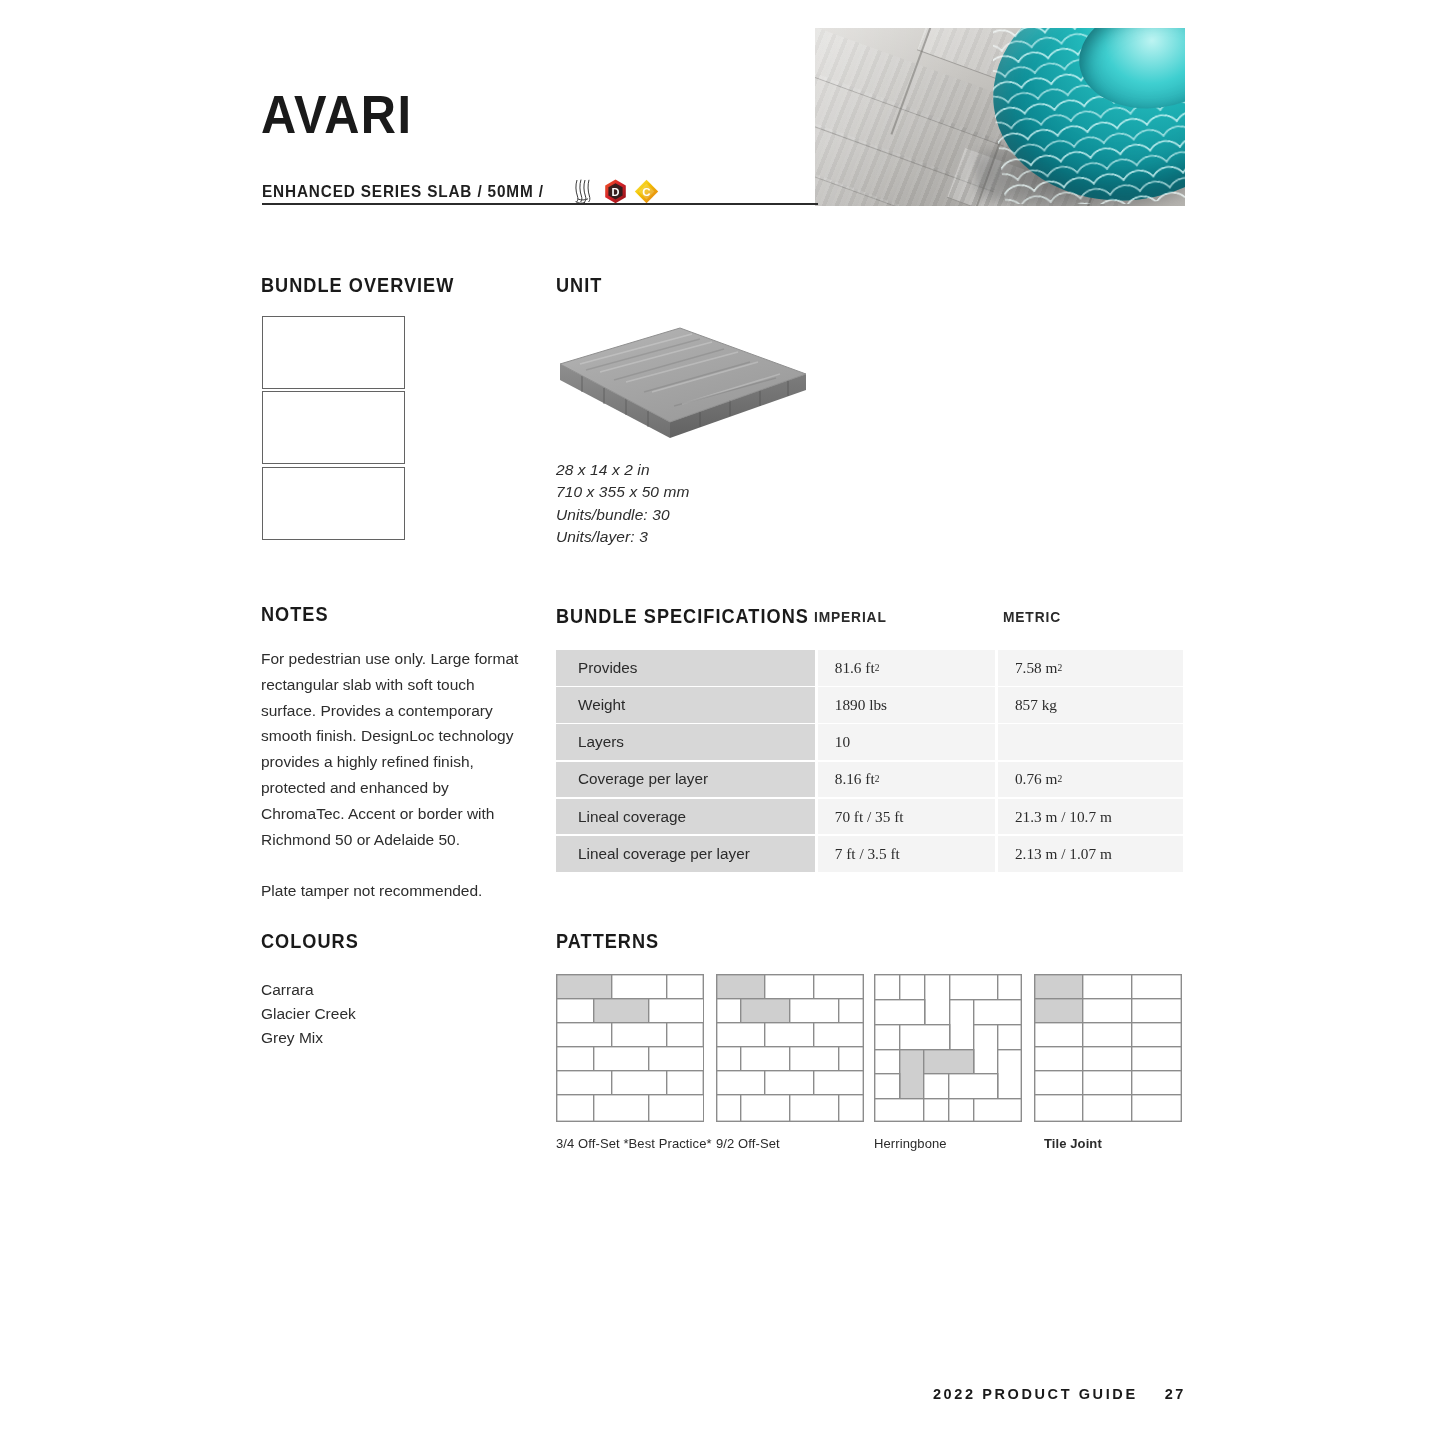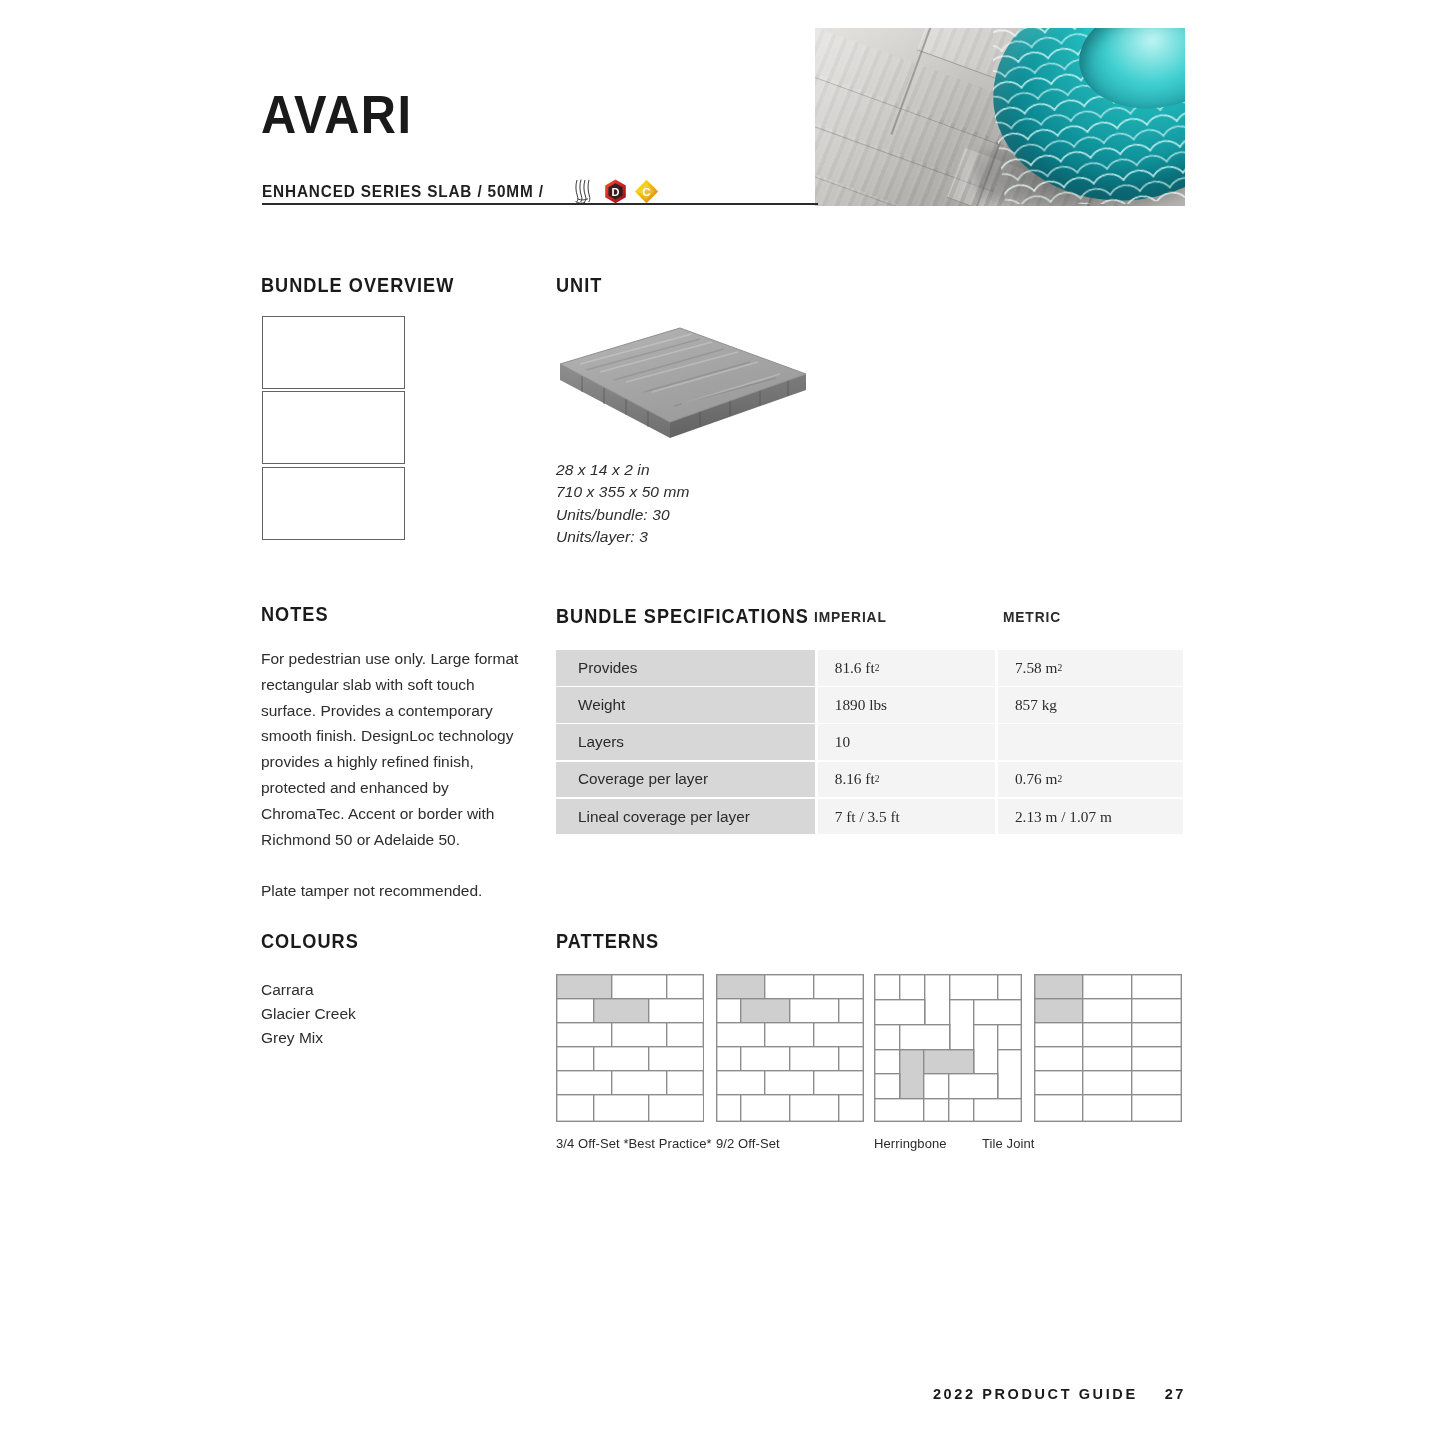--- a/index.html
+++ b/index.html
@@ -460,20 +460,25 @@
       </div>
       <div class="srow">
         <div class="s-label">Layers</div>
         <div class="s-imp">10</div>
         <div class="s-met"></div>
       </div>
       <div class="srow">
         <div class="s-label">Coverage per layer</div>
         <div class="s-imp">8.16 ft<sup>2</sup></div>
         <div class="s-met">0.76 m<sup>2</sup></div>
+      </div>
+      <div class="srow">
+        <div class="s-label">Lineal coverage</div>
+        <div class="s-imp">70 ft / 35 ft</div>
+        <div class="s-met">21.3 m / 10.7 m</div>
       </div>
       <div class="srow">
         <div class="s-label">Lineal coverage per layer</div>
         <div class="s-imp">7 ft / 3.5 ft</div>
         <div class="s-met">2.13 m / 1.07 m</div>
       </div>
     </div>
 
   <div class="h-sec" style="left:261px; top:930px;">COLOURS</div>
   <div class="colours-list" id="colours-list">
@@ -591,20 +596,20 @@
         <rect x="97.7" y="72.7" width="49.6" height="24"></rect>
         <rect x="0.7" y="96.7" width="48" height="24"></rect>
         <rect x="48.7" y="96.7" width="49" height="24"></rect>
         <rect x="97.7" y="96.7" width="49.6" height="24"></rect>
         <rect x="0.7" y="120.7" width="48" height="26.6"></rect>
         <rect x="48.7" y="120.7" width="49" height="26.6"></rect>
         <rect x="97.7" y="120.7" width="49.6" height="26.6"></rect>
       </g>
     </svg>
   </div>
-  <div class="pat-label" style="left:982px;">Tile Joint</div>
+  <div class="pat-label" style="left:1044px;font-weight:bold;">Tile Joint</div>
 
   <div class="footer">
     <span>2022 PRODUCT GUIDE</span>
     <span>27</span>
   </div>
 
 </div>
 
 </body></html>

